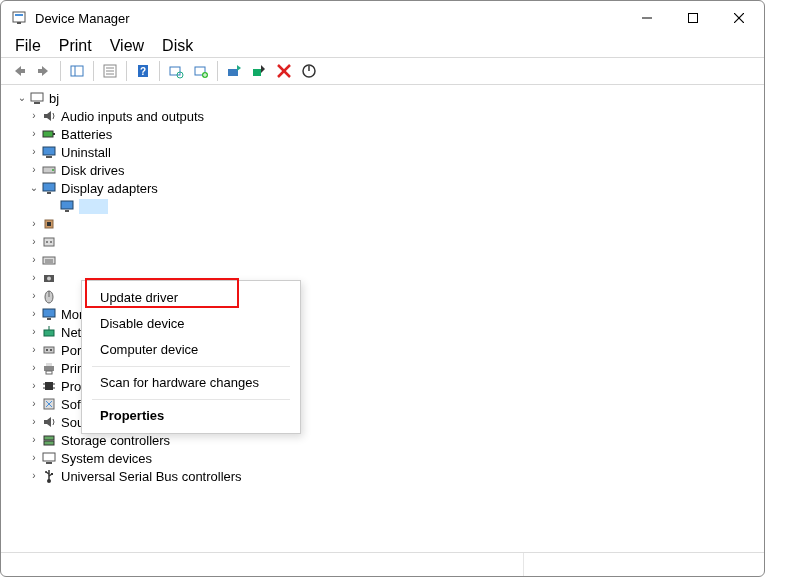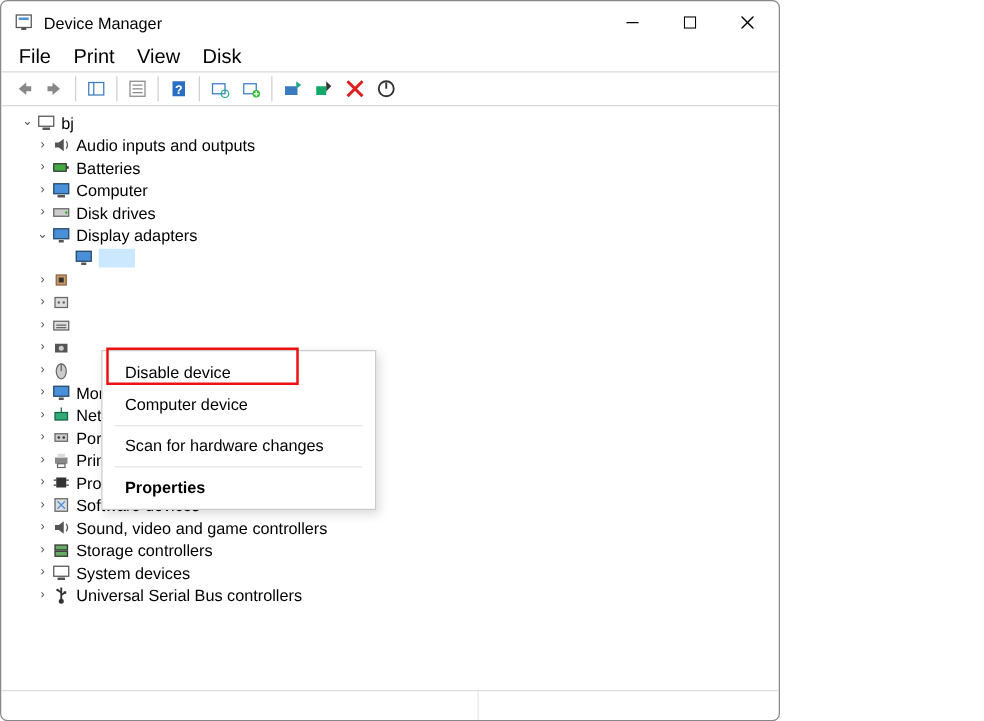--- a/index.html
+++ b/index.html
@@ -5,21 +5,21 @@
   * { box-sizing: border-box; }
   body {
     margin: 0;
     font-family: "Segoe UI", Tahoma, sans-serif;
     font-size: 12px;
     background: #fff;
     color: #000;
     user-select: none;
   }
   .window {
-    width: 624px;
+    width: 765px;
     height: 577px;
     border: 1px solid #888;
     border-radius: 6px;
     background: #fff;
     display: flex;
     flex-direction: column;
     position: relative;
     overflow: hidden;
   }
   .titlebar {
@@ -294,21 +294,21 @@
       </div>
 
       <div class="tree-row indent-1">
         <span class="arrow">›</span>
         <span class="dev-icon">
             <svg width="16" height="16">
               <rect x="2" y="3" width="12" height="8" fill="#4a90d9" stroke="#246"></rect>
               <rect x="5" y="12" width="6" height="2" fill="#555"></rect>
             </svg>
           </span>
-        <span>Computer</span>
+        <span>Uninstall</span>
       </div>
 
       <div class="tree-row indent-1">
         <span class="arrow">›</span>
         <span class="dev-icon">
             <svg width="16" height="16">
               <rect x="2" y="5" width="12" height="6" fill="#ccc" stroke="#666"></rect>
               <circle cx="12" cy="8" r="1" fill="#3a3"></circle>
             </svg>
           </span>
@@ -499,20 +499,21 @@
               <circle cx="5" cy="4" r="1" fill="#333"></circle>
               <rect x="10" y="5" width="2" height="2" fill="#333"></rect>
             </svg>
           </span>
         <span>Universal Serial Bus controllers</span>
       </div>
 
     </div>
 
     <div class="context-menu">
+      <div class="ctx-item">Update driver</div>
       <div class="ctx-item">Disable device</div>
       <div class="ctx-item">Computer device</div>
       <div class="ctx-sep"></div>
       <div class="ctx-item">Scan for hardware changes</div>
       <div class="ctx-sep"></div>
       <div class="ctx-item bold">Properties</div>
     </div>
 
     <div class="red-box"></div>
 

